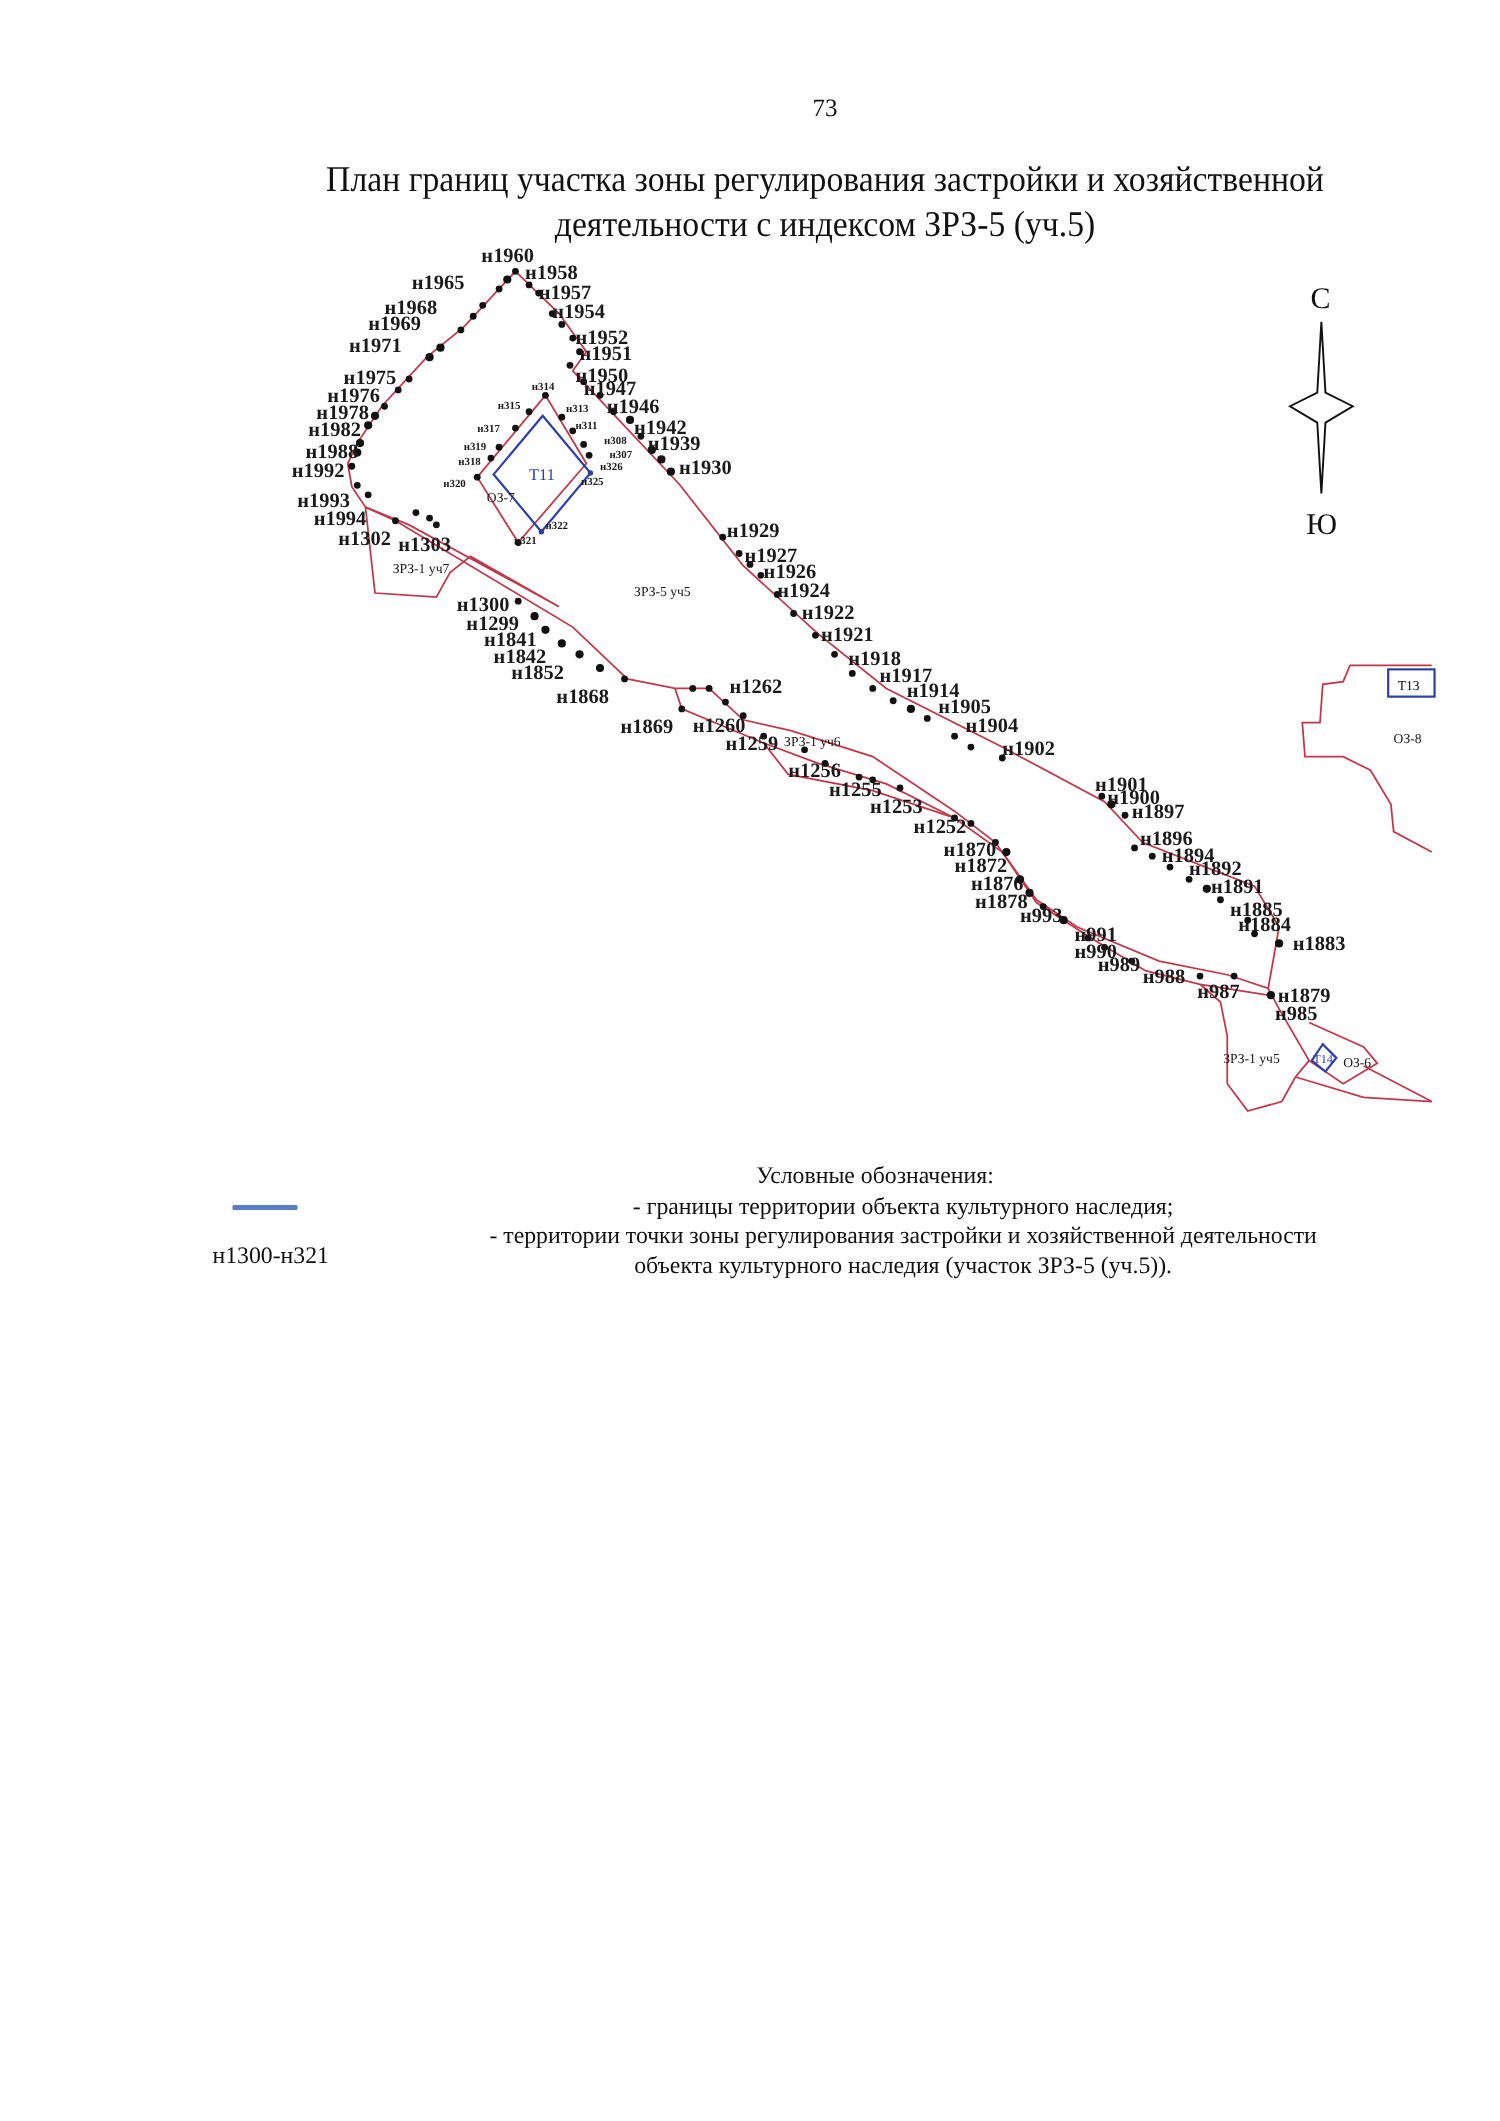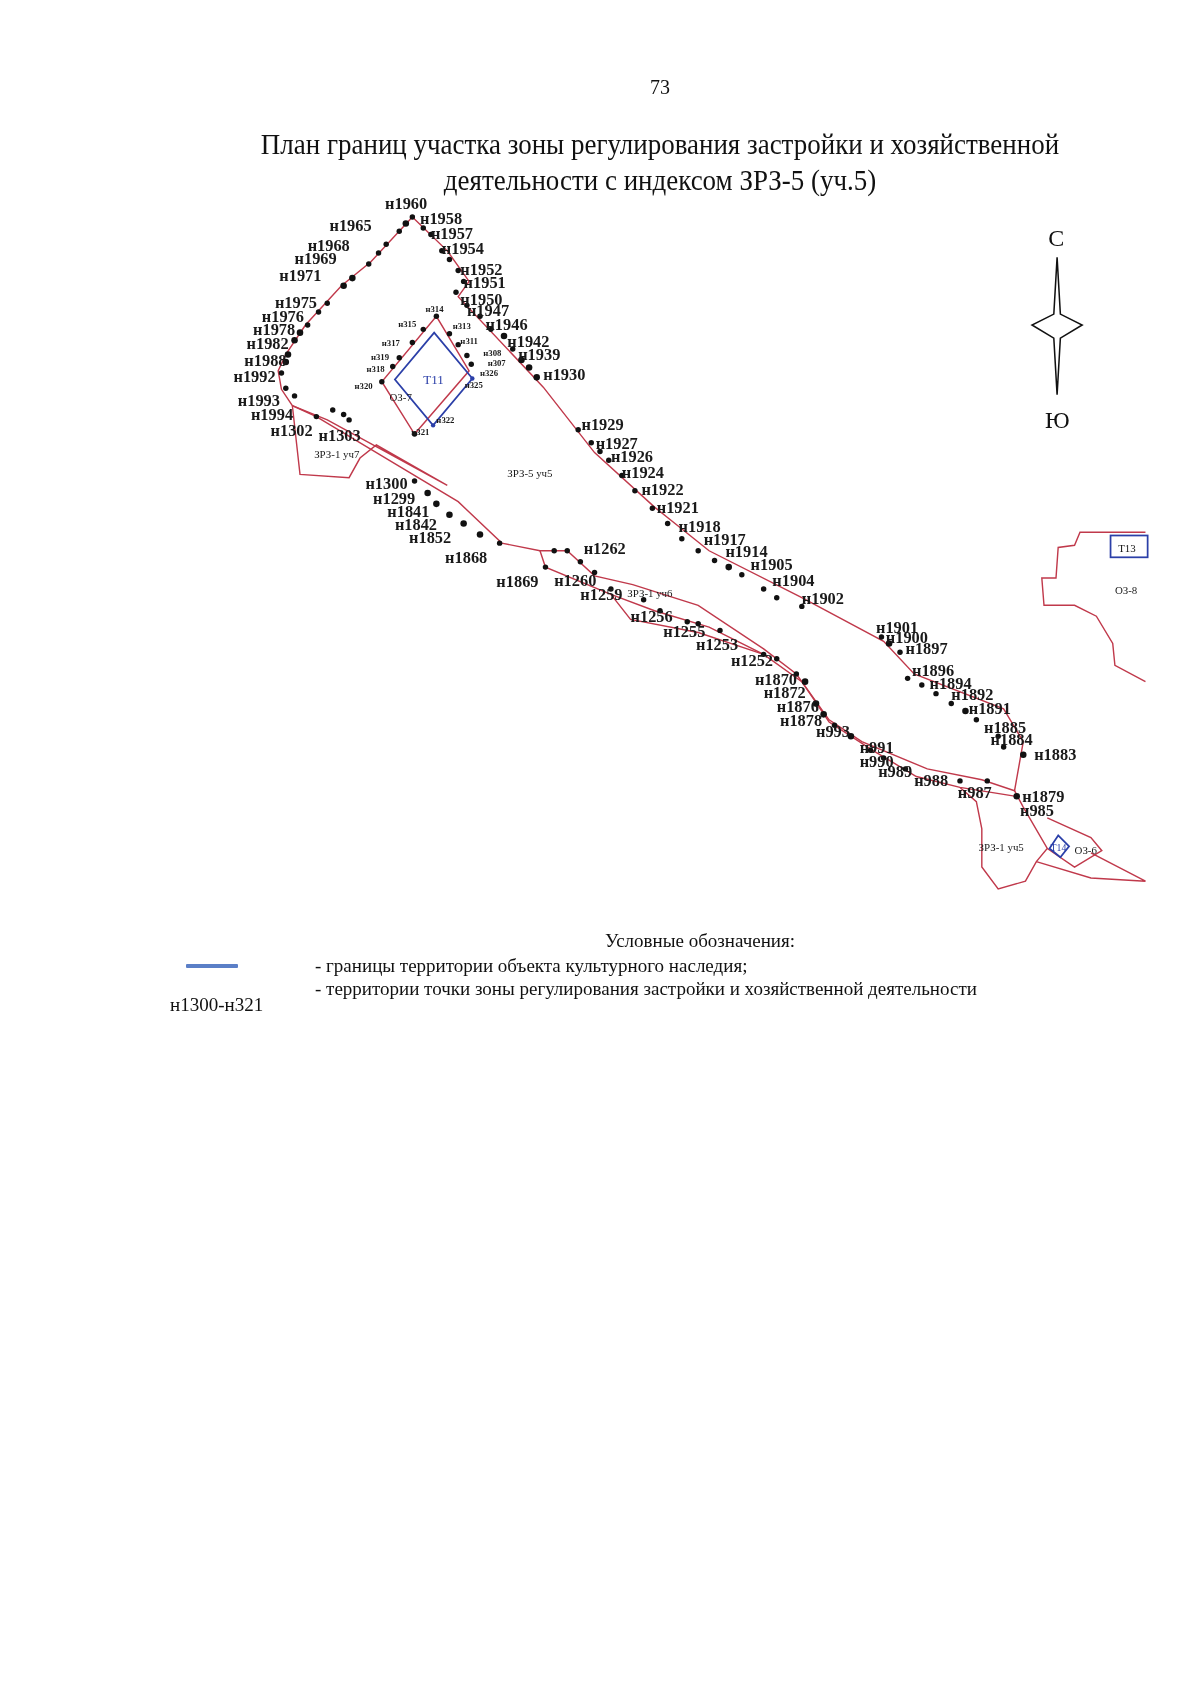--- a/index.html
+++ b/index.html
@@ -10,21 +10,21 @@
            font-size:29px; line-height:36px; transform:scaleX(0.93); transform-origin:center; }
   .title .line { display:block; }
   svg.map { position:absolute; left:0; top:0; width:1200px; height:1697px; }
   .lbl { font-family:"Liberation Serif","DejaVu Serif",serif; font-size:15px; font-weight:bold; fill:#1a1a1a; }
   .lbl-s { font-family:"Liberation Serif","DejaVu Serif",serif; font-size:8px; font-weight:bold; fill:#1a1a1a; }
   .lbl-zone { font-family:"Liberation Serif","DejaVu Serif",serif; font-size:10px; fill:#1a1a1a; }
   .lbl-blue { font-family:"Liberation Serif","DejaVu Serif",serif; font-size:12px; fill:#2b3fa8; }
   .compass-lbl { font-family:"Liberation Serif","DejaVu Serif",serif; font-size:22px; fill:#111; }
   .legend { position:absolute; left:170px; top:893px; width:960px; font-size:19px; line-height:23.5px;margin-top:36px; }
   .legend-head { text-align:center; margin-left:100px; margin-bottom:1px; }
-  .legend-row { position:relative; padding-left:145px; }
+  .legend-row { position:relative; padding-left:145px;text-align:center; }
   .swatch { position:absolute; left:16px; top:10px; width:52px; height:4px; border-radius:1px; }
   .legend-key { position:absolute; left:0; top:16px; }
 </style>
 </head>
 <body>
 
 <div class="page-num">73</div>
 
 <div class="title">
   <span class="line">План границ участка зоны регулирования застройки и хозяйственной</span>
@@ -291,14 +291,15 @@
 
 <div class="legend">
   <div class="legend-head">Условные обозначения:</div>
   <div class="legend-row">
     <span class="swatch" style="background:#5b7fc7"></span>
     <span>- границы территории объекта культурного наследия;</span>
   </div>
   <div class="legend-row">
     <span class="legend-key">н1300-н321</span>
     <div>- территории точки зоны регулирования застройки и хозяйственной деятельности</div>
+    <div>объекта культурного наследия (участок ЗРЗ-5 (уч.5)).</div>
   </div>
 </div>
 
 </body></html>

